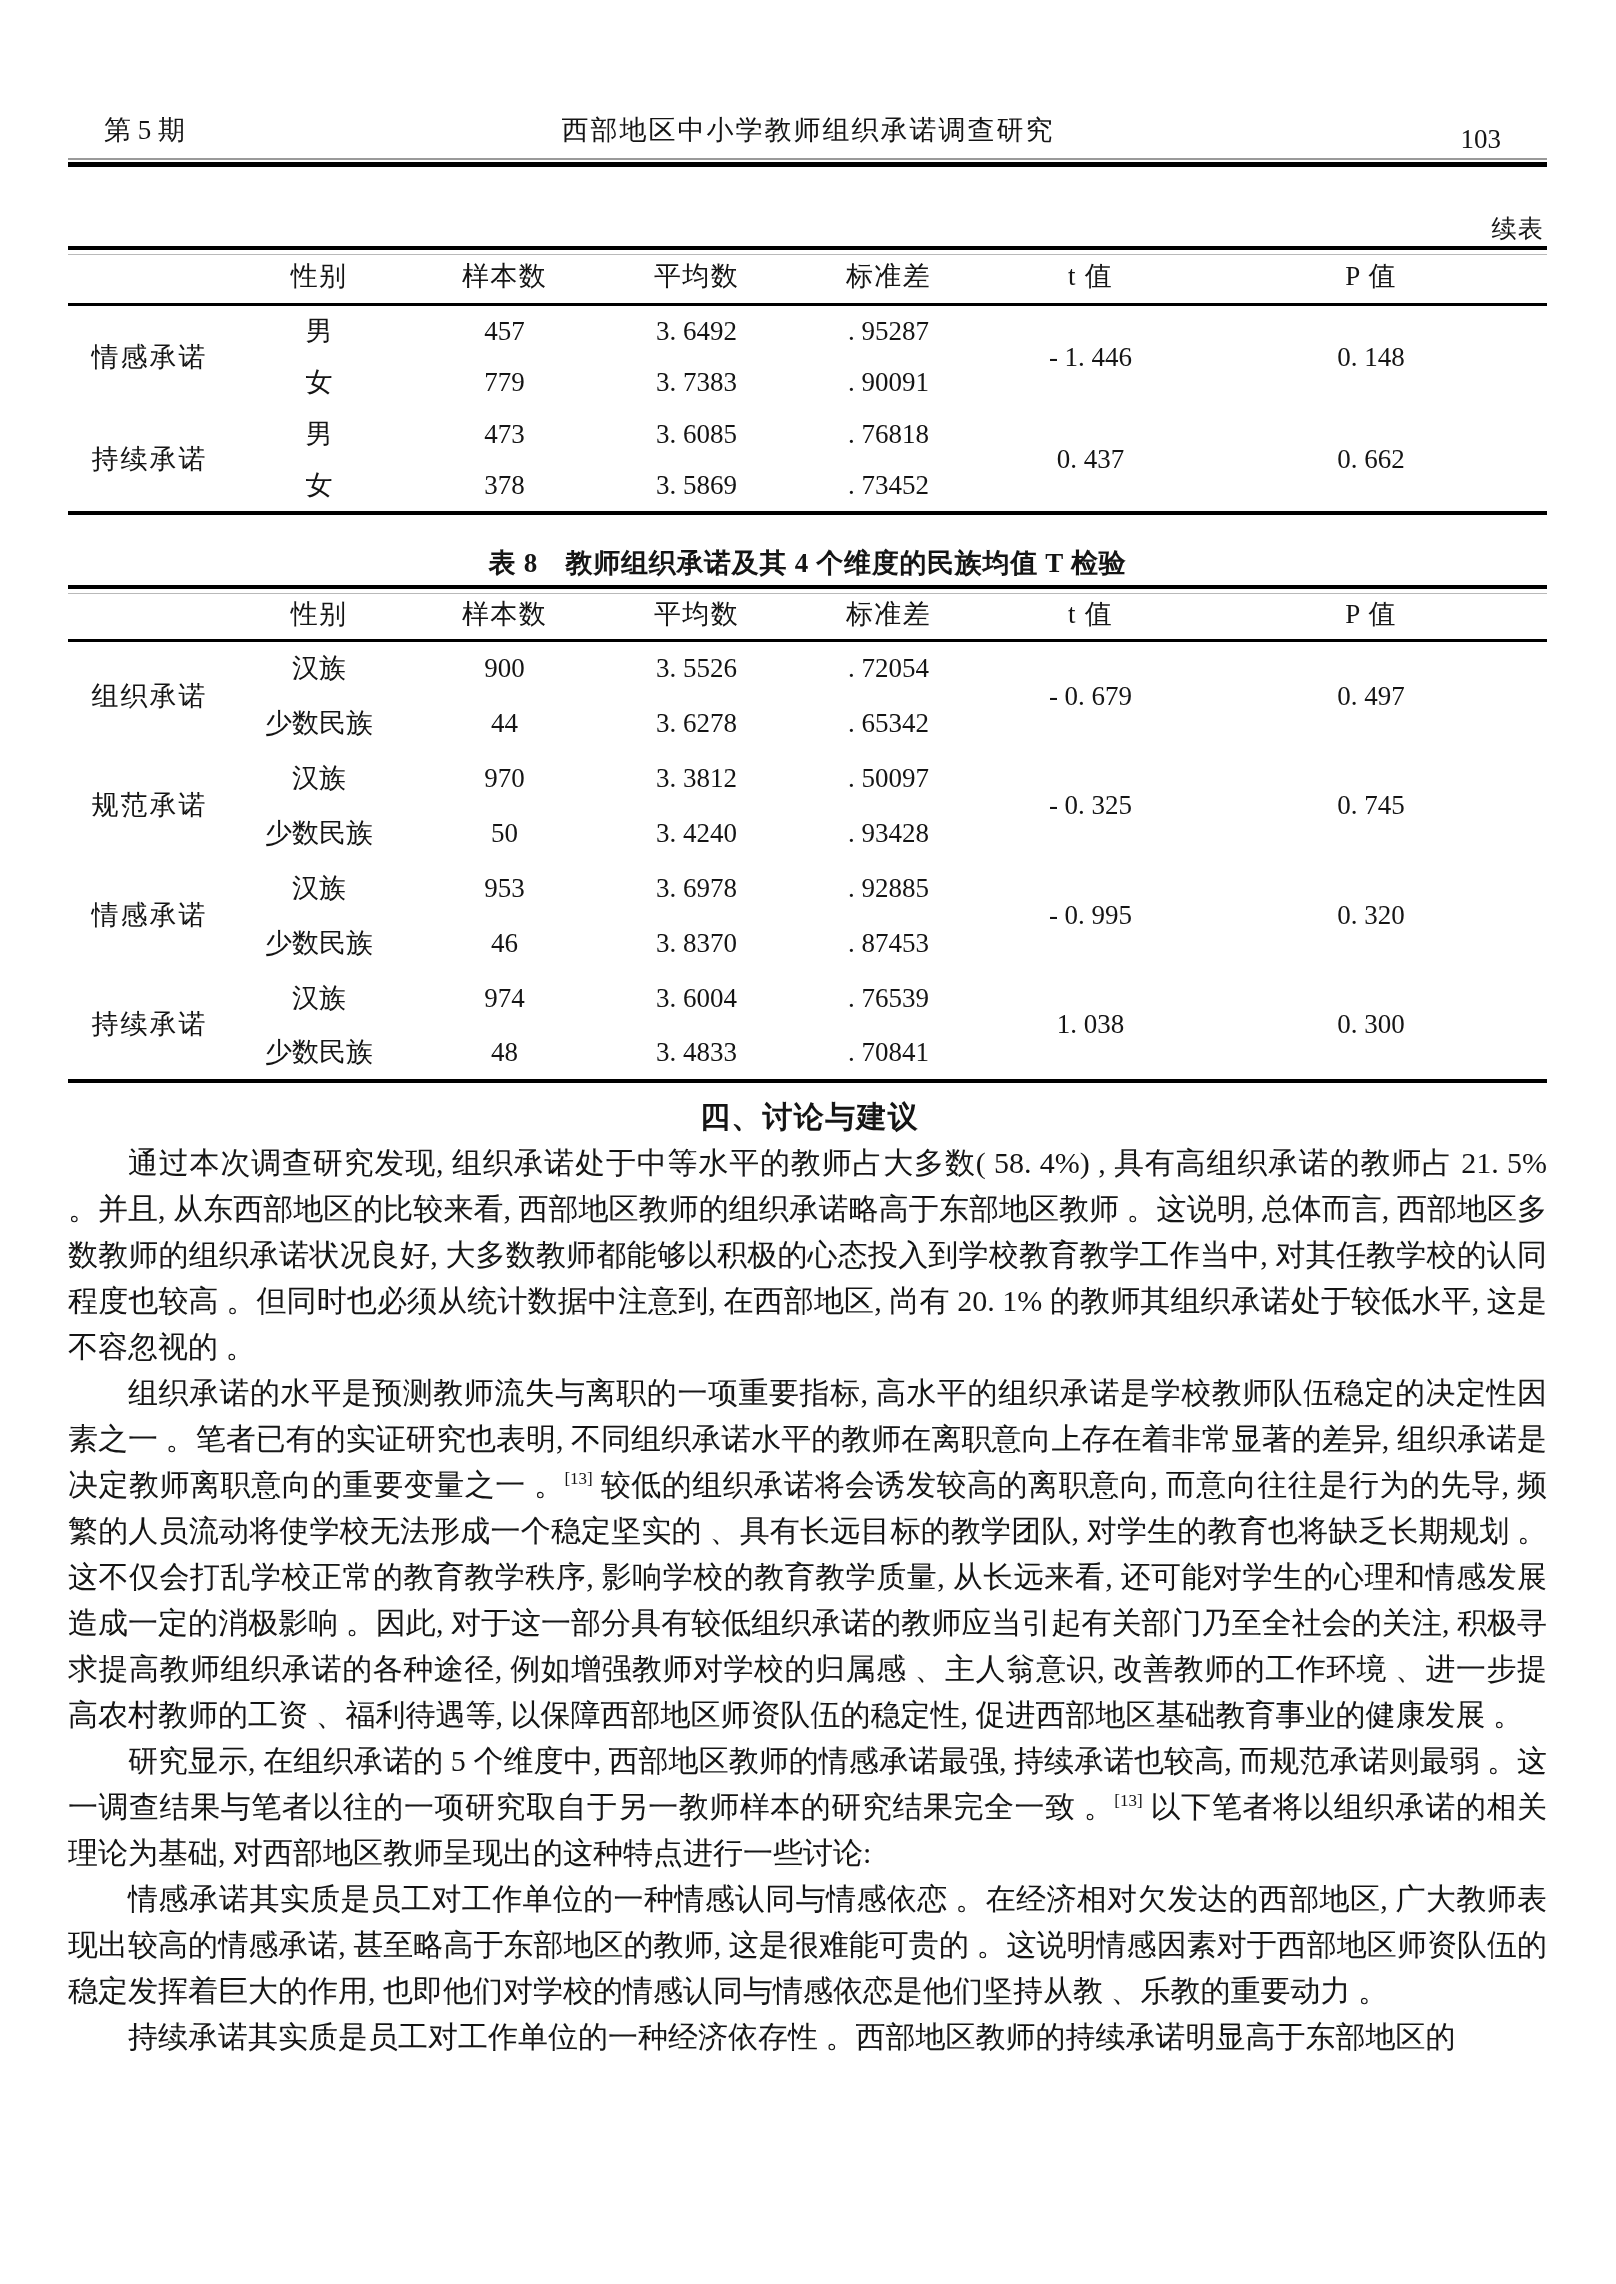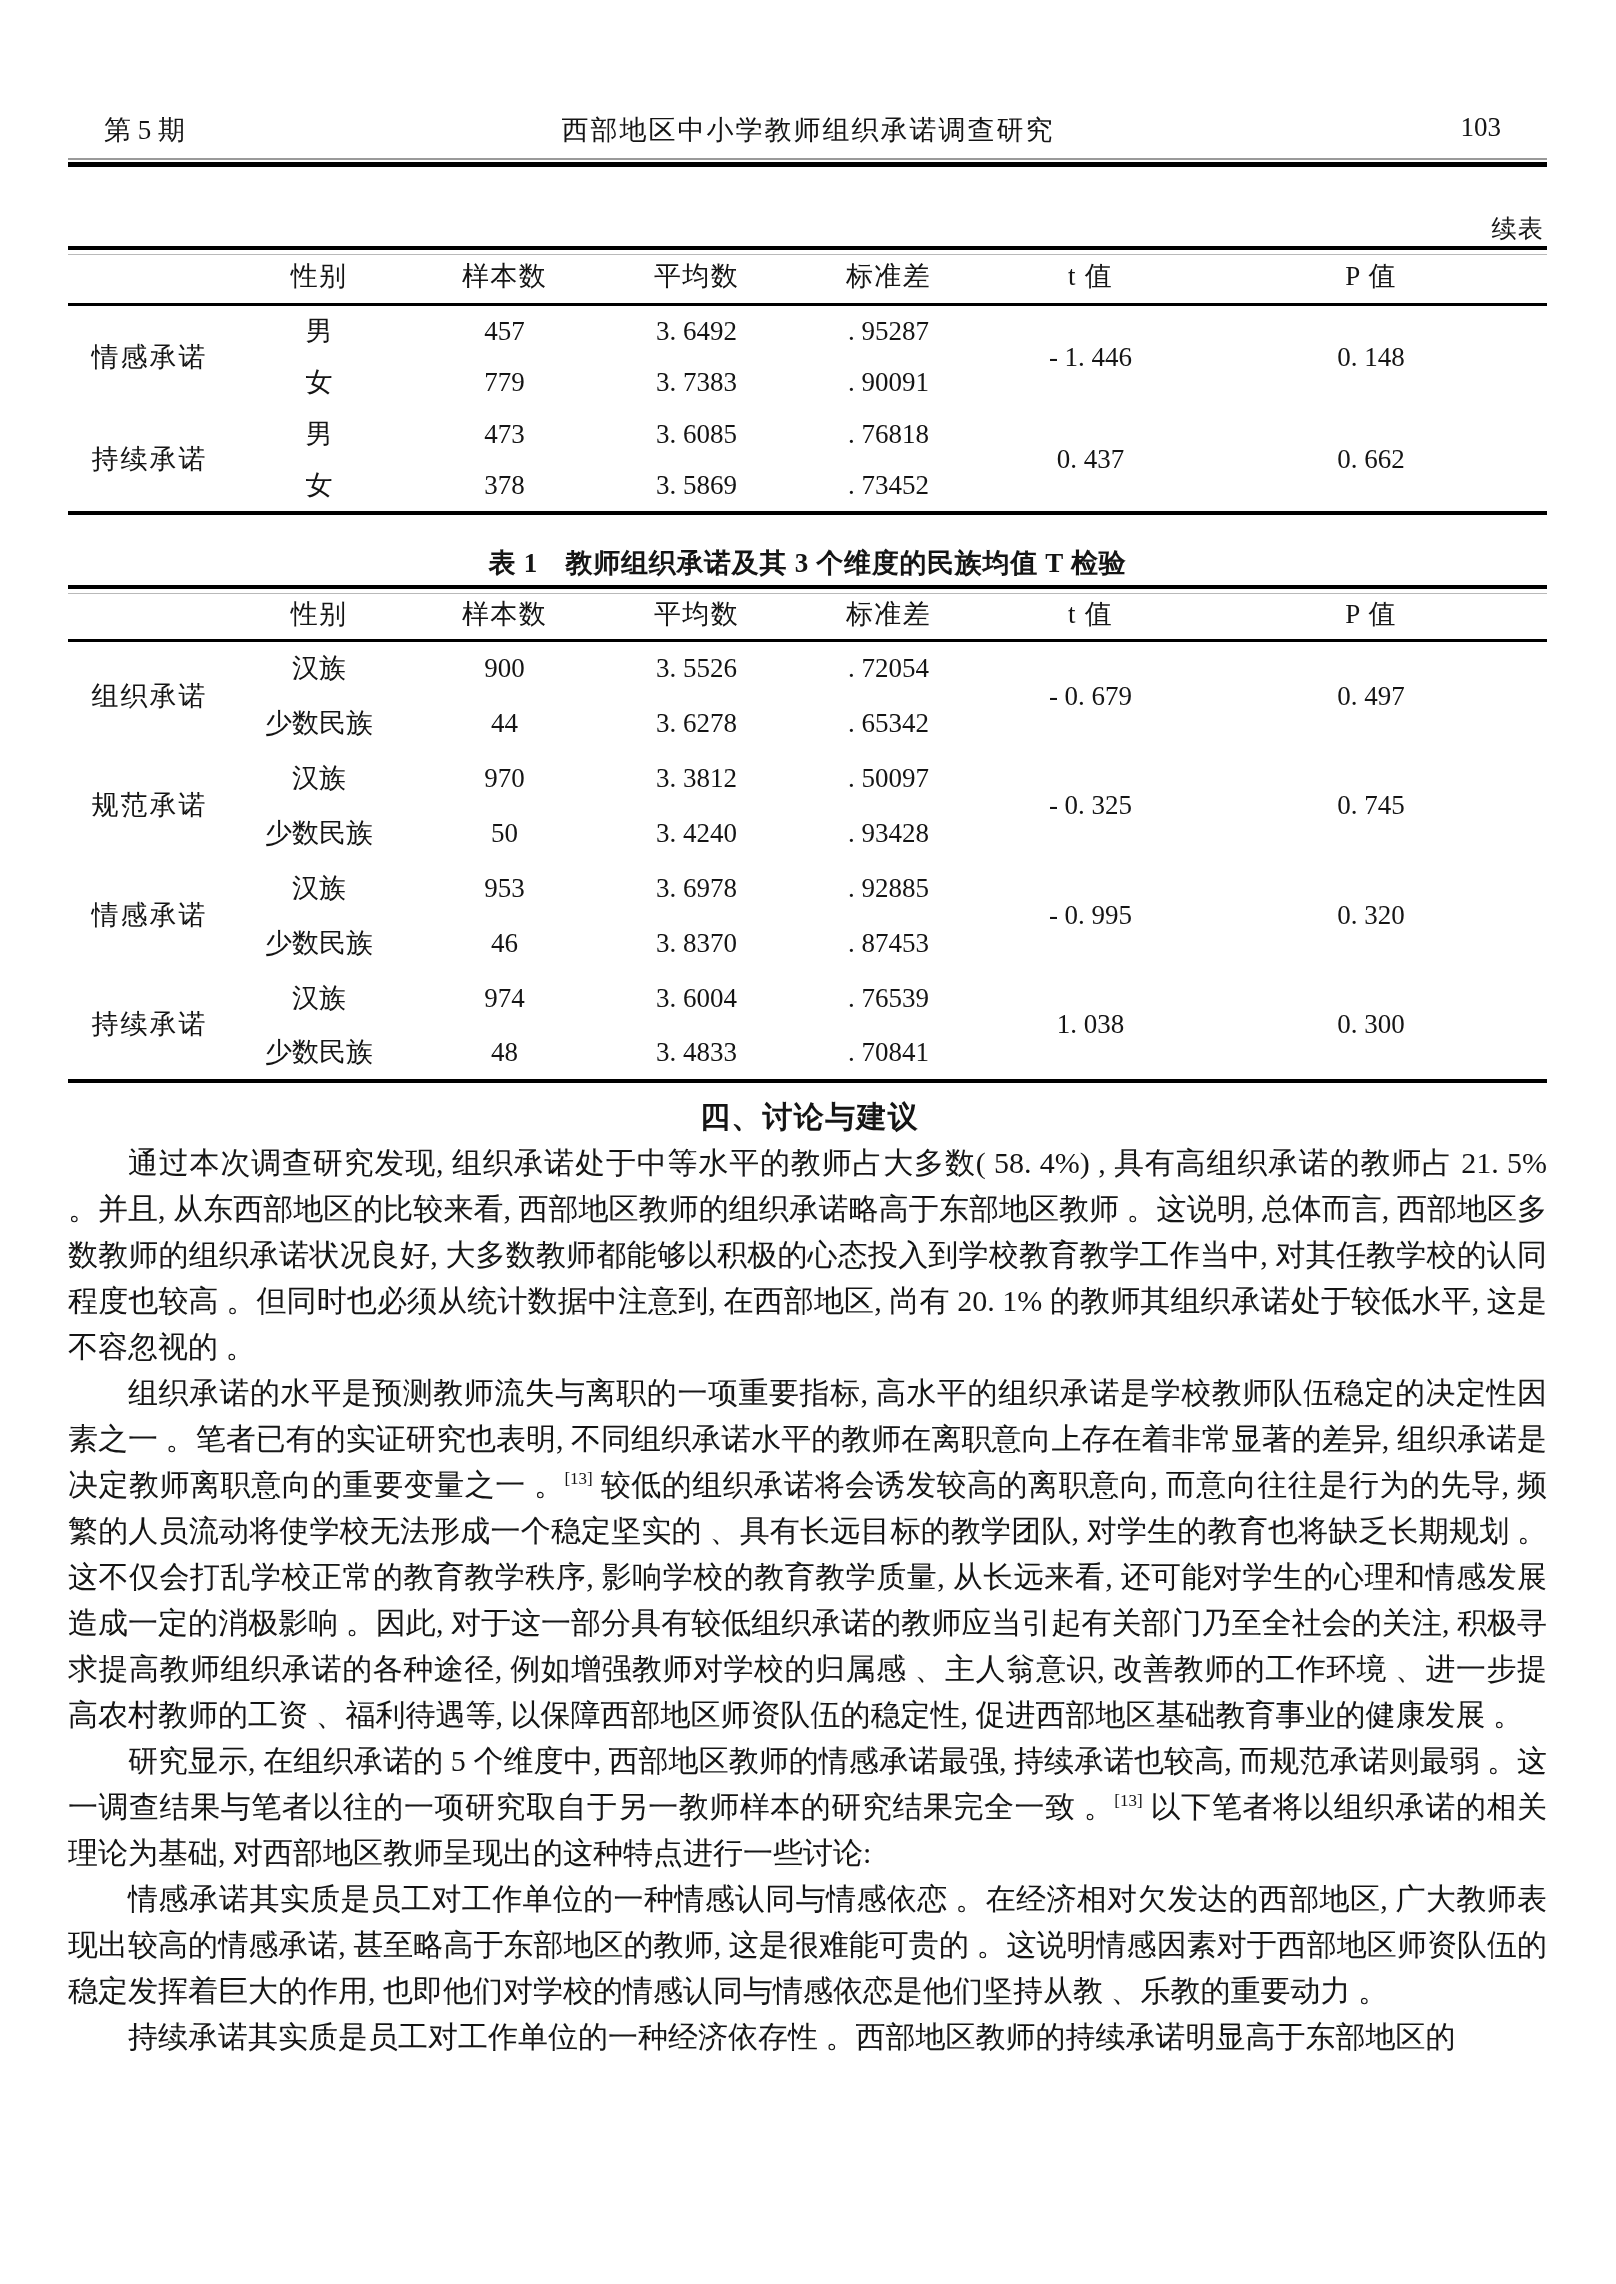--- a/index.html
+++ b/index.html
@@ -9,21 +9,21 @@
     height: 2284px;
     background: #ffffff;
     font-family: "Liberation Serif", "DejaVu Serif", serif;
     color: #151515;
     overflow: hidden;
   }
   
   .running-head { position: absolute; top: 112px; left: 68px; right: 68px; height: 34px; font-size: 27px; }
   .rh-issue { position: absolute; left: 36px; top: 0; }
   .rh-title { position: absolute; left: 0; right: 0; top: 0; text-align: center; letter-spacing: 2px; }
-  .rh-page  { position: absolute; right: 47px; top: 0; }
+  .rh-page  { position: absolute; right: 47px; top: 12px; }
   .head-rule-thin  { position: absolute; top: 158px; left: 68px; width: 1479px; height: 2px; background: #9a9a9a; }
   .head-rule-thick { position: absolute; top: 162px; left: 68px; width: 1479px; height: 4.6px; background: #000; }
   
   .cont-label { position: absolute; top: 212px; right: 72px; font-size: 25px; letter-spacing: 1.3px; }
   
   table.data-table {
     position: absolute; left: 68px; width: 1479px;
     border-collapse: collapse; table-layout: fixed;
     font-size: 27px; line-height: 1;
     border-top: 4.6px solid #000; border-bottom: 4.6px solid #000;
@@ -113,21 +113,21 @@
       <tr>
         <td>女</td>
         <td>378</td>
         <td>3. 5869</td>
         <td>. 73452</td>
       </tr>
     </tbody>
   </table>
   <div class="rule-thin-t1"></div>
 
-  <div class="t8-title">表 1　教师组织承诺及其 3 个维度的民族均值 T 检验</div>
+  <div class="t8-title">表 8　教师组织承诺及其 4 个维度的民族均值 T 检验</div>
 
   <table class="data-table t8">
     <colgroup>
       <col style="width:163px">
         <col style="width:176px">
         <col style="width:195px">
       <col style="width:189px">
         <col style="width:195px">
         <col style="width:209px">
         <col style="width:352px">

